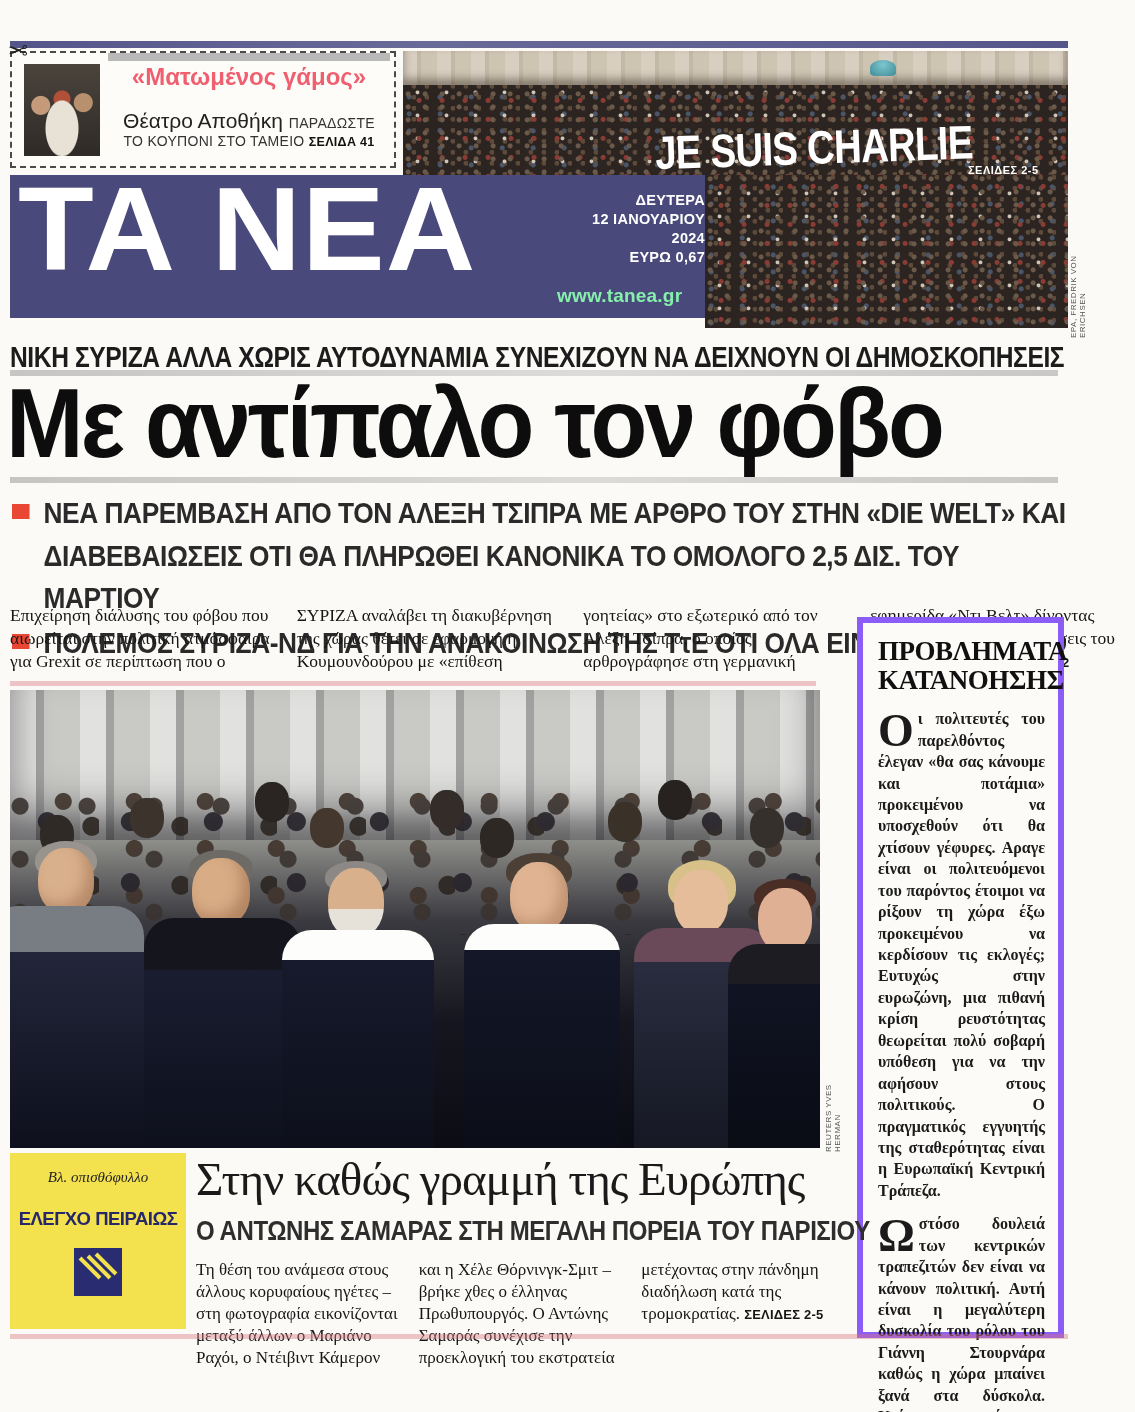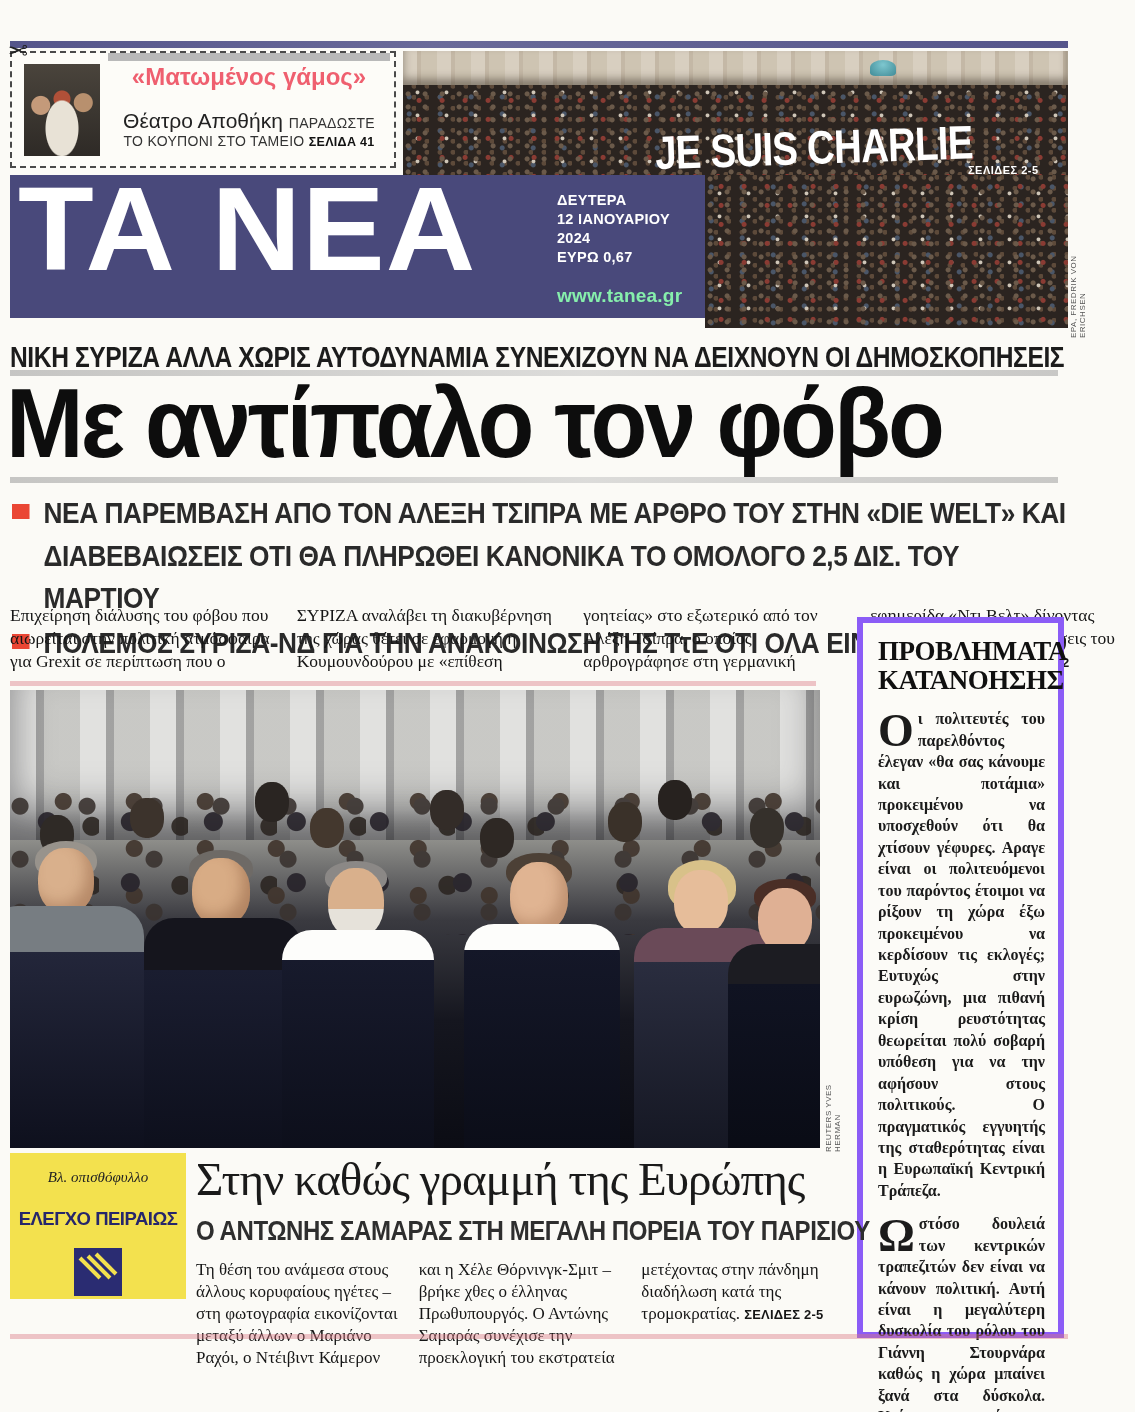--- a/index.html
+++ b/index.html
@@ -45,21 +45,21 @@
   
   #jesuis{left:655px;top:118px;width:420px;transform:rotate(-2deg);color:#fff;
       font-weight:bold;font-size:47px;letter-spacing:-1px;white-space:nowrap;}
   #jesuis .inner{display:inline-block;transform:scaleX(0.82);transform-origin:left;}
   #jesuis-pages{left:968px;top:164px;color:#fff;font-size:11px;font-weight:bold;letter-spacing:0.5px;}
 
   
   #masthead{left:10px;top:175px;width:695px;height:143px;background:#49497b;}
   #logo{left:8px;top:-14px;font-size:124px;font-weight:bold;color:#fff;letter-spacing:1px;
         transform:scaleY(0.96);transform-origin:top left;white-space:nowrap;}
-  #dateblock{left:547px;top:16px;color:#fff;font-size:14.5px;font-weight:bold;line-height:1.3;letter-spacing:0.3px;}
+  #dateblock{left:547px;top:16px;color:#fff;font-size:14.5px;font-weight:bold;line-height:1.3;letter-spacing:0.3px;text-align:right;}
   #website{left:547px;top:110px;color:#86efac;font-size:19px;font-weight:bold;letter-spacing:0.2px;}
   .vcredit{writing-mode:vertical-rl;transform:rotate(180deg);font-size:8px;color:#555;letter-spacing:0.5px;}
   #epa-credit{left:1069px;top:228px;height:110px;}
 
   
   #kicker{left:10px;top:340px;font-size:30px;font-weight:bold;color:#1c1c1c;white-space:nowrap;
           transform:scaleX(0.82);transform-origin:left;letter-spacing:-0.5px;}
   .fuzzrule{height:6px;background:linear-gradient(90deg,#9a9a9a,#c2c2c2 55%,#9f9f9f);opacity:.55;}
   #kicker-rule{left:10px;top:370px;width:1048px;}
   #headline{left:6px;top:366px;font-size:96px;font-weight:bold;color:#0d0d0d;letter-spacing:-3px;white-space:nowrap;
@@ -98,21 +98,21 @@
   
   #reuters-credit{left:824px;top:1062px;height:90px;}
 
   
   #opinion{left:857px;top:617px;width:207px;height:721px;border:6px solid #8b5cf6;background:#fcfbf7;box-sizing:border-box;padding:14px 13px 10px 15px;}
   #opinion-title{font-family:"Liberation Serif",serif;font-size:27px;font-weight:bold;line-height:1.06;color:#101010;letter-spacing:-0.5px;margin-bottom:14px;}
   .op-par{font-family:"Liberation Serif",serif;font-size:16px;font-weight:bold;line-height:1.34;color:#1b1b1b;text-align:justify;margin-bottom:12px;}
   .dropcap{float:left;font-size:46px;line-height:0.82;padding:4px 4px 0 0;font-weight:bold;font-family:"Liberation Serif",serif;}
 
   
-  #ad{left:10px;top:1153px;width:176px;height:146px;background:#f3e14e;text-align:center;}
+  #ad{left:10px;top:1153px;width:176px;height:176px;background:#f3e14e;text-align:center;}
   #ad-note{margin-top:16px;font-family:"Liberation Serif",serif;font-style:italic;font-size:15px;color:#222;}
   #ad-brand{margin-top:22px;font-size:18.5px;font-weight:bold;color:#26266b;letter-spacing:-0.5px;}
   #ad-logo{margin:18px auto 0 auto;width:48px;height:48px;}
 
   
   #art2{left:196px;top:1152px;width:648px;}
   #art2-headline{font-family:"Liberation Serif",serif;font-size:47px;color:#1a1a1a;letter-spacing:-1px;white-space:nowrap;}
   #art2-subhead{margin-top:10px;font-size:27px;font-weight:bold;color:#2e2e2e;white-space:nowrap;
       transform:scaleX(0.89);transform-origin:left;letter-spacing:-0.5px;}
   #art2-body{margin-top:12px;width:648px;column-count:3;column-gap:20px;

